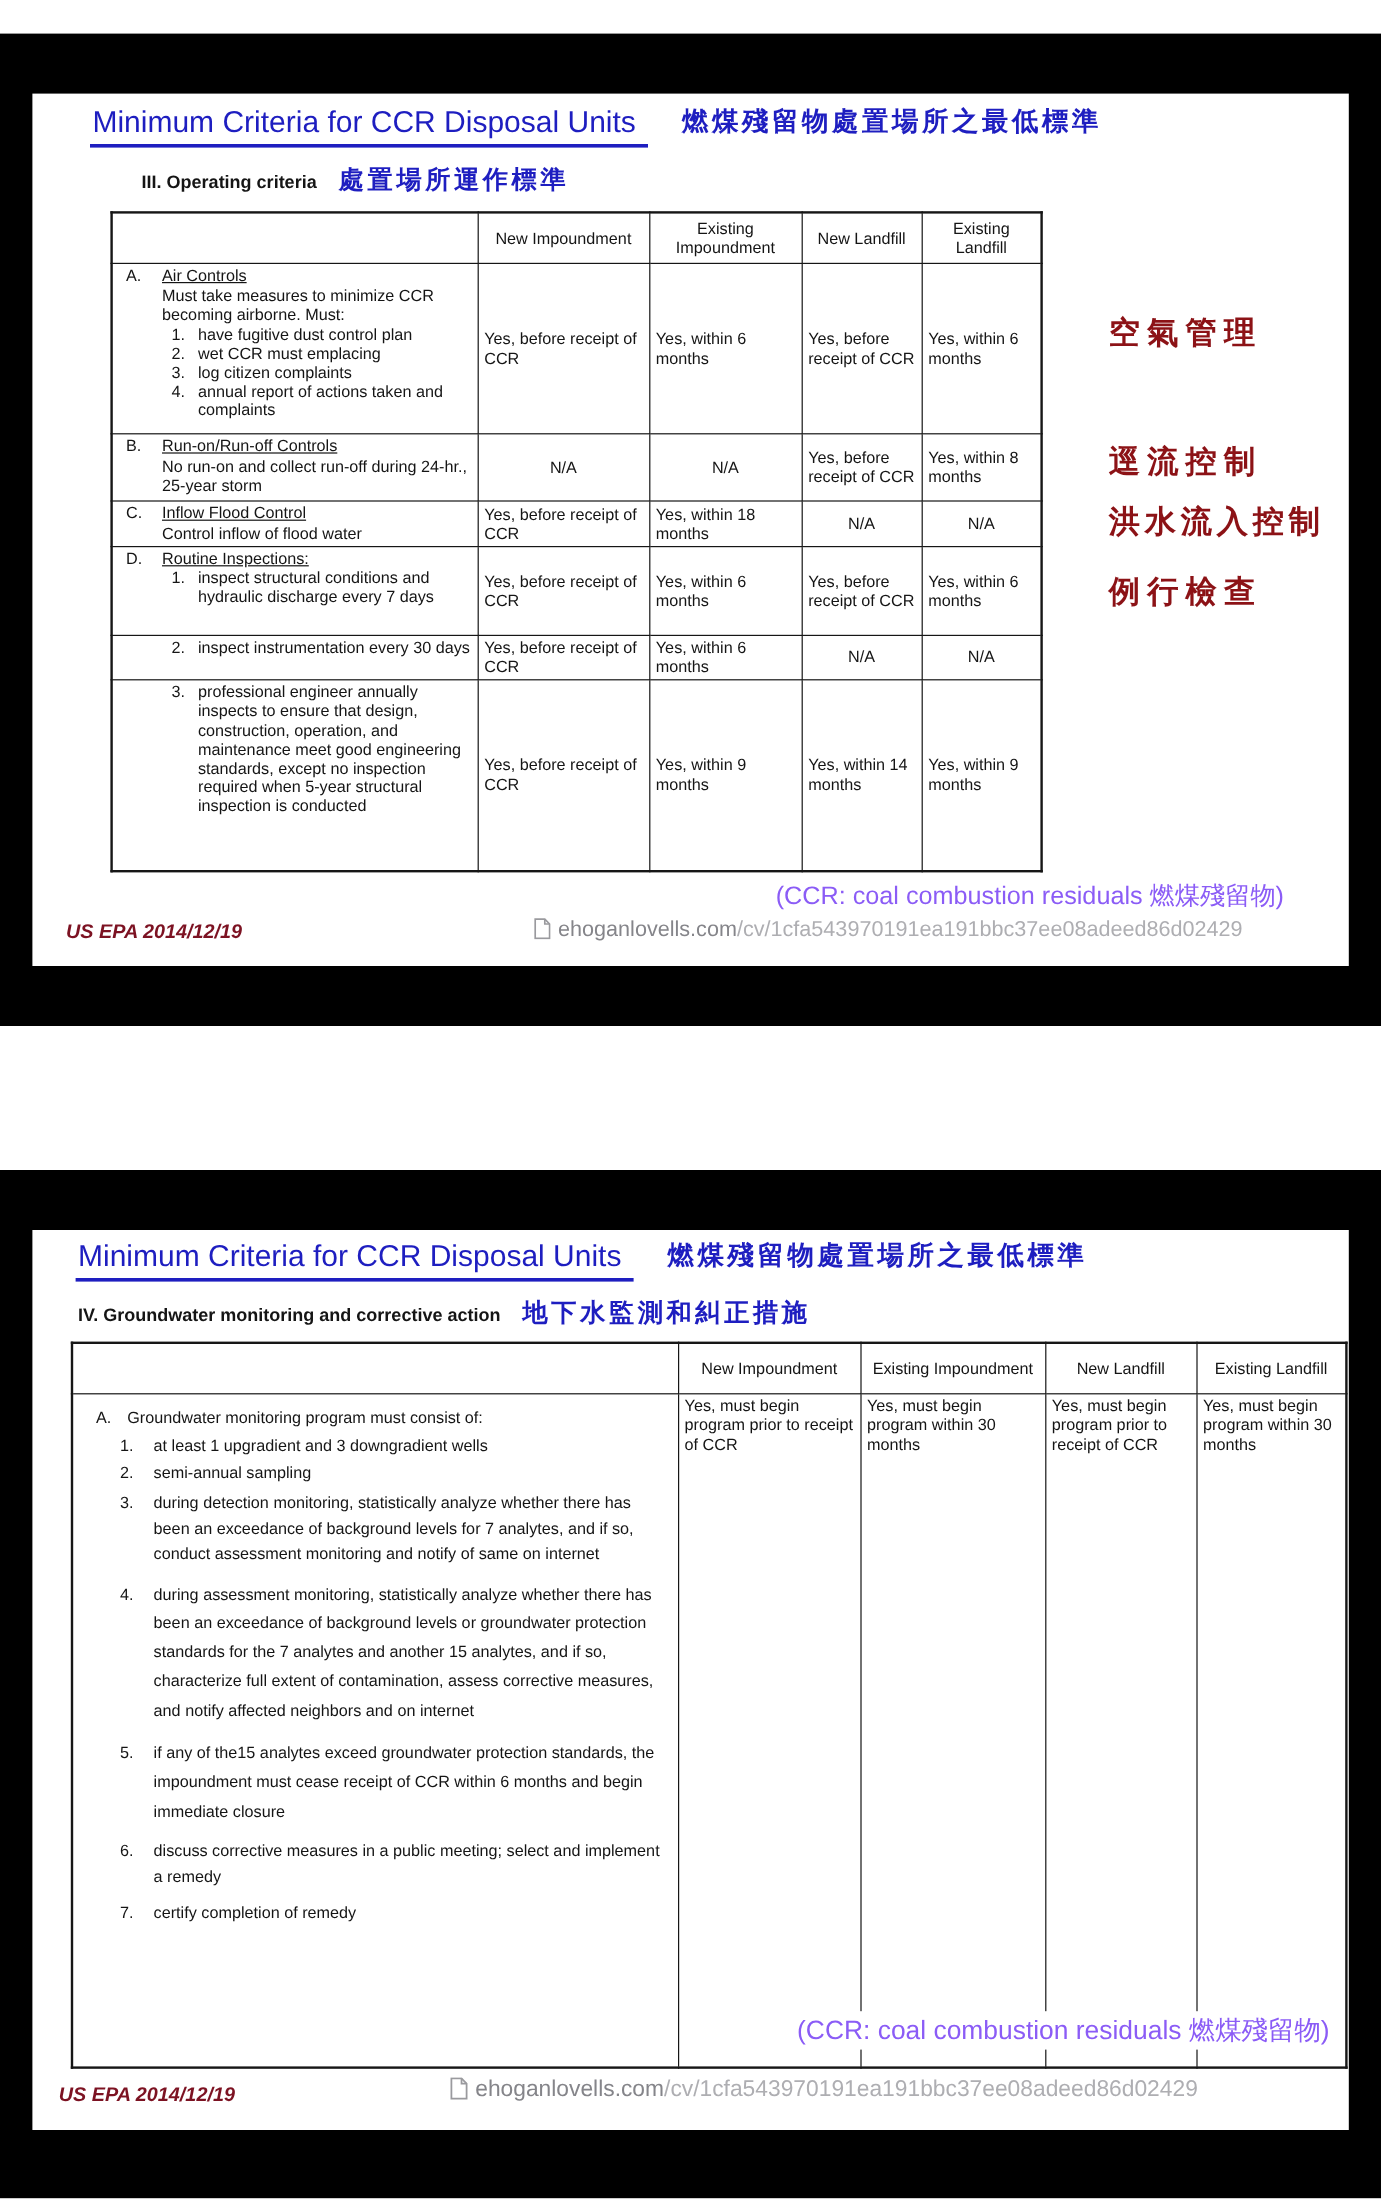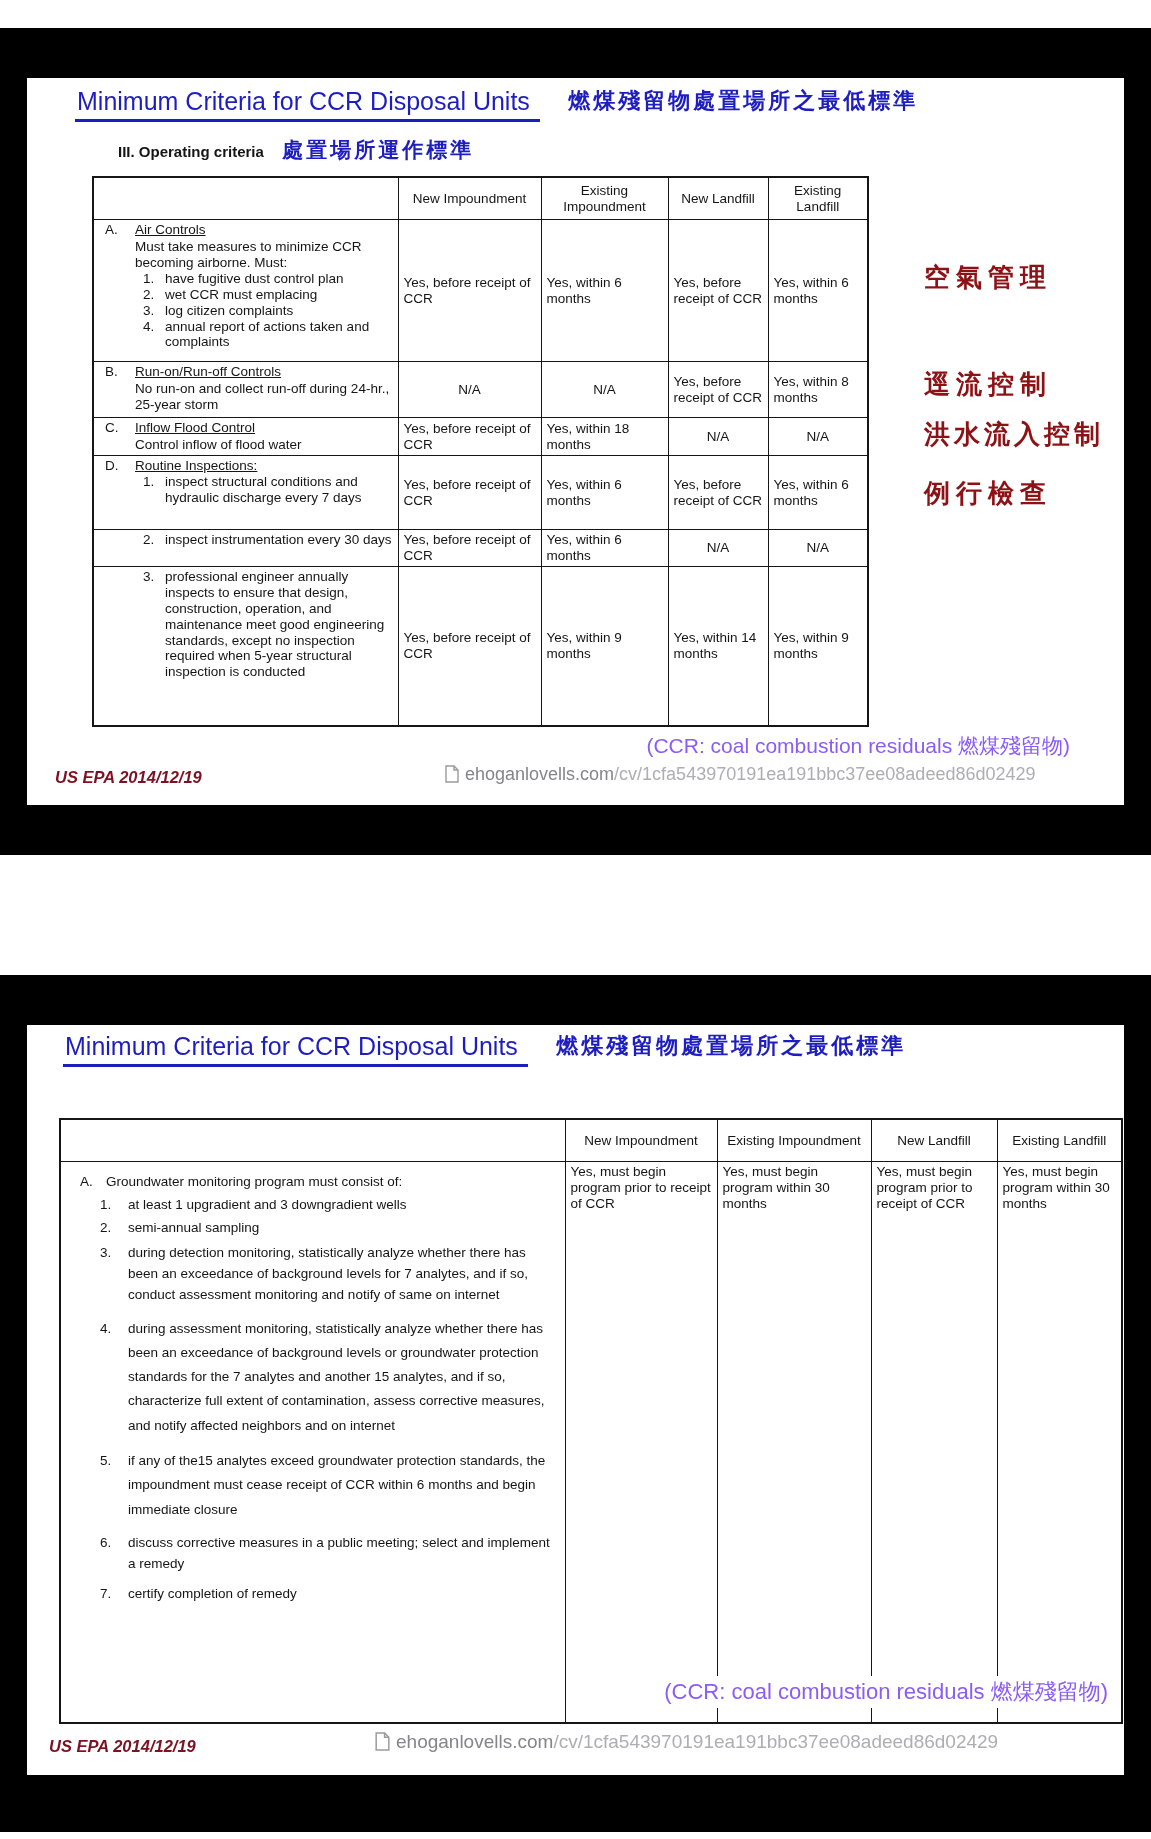--- a/index.html
+++ b/index.html
@@ -237,20 +237,24 @@
 
   <div class="slide-gap"></div>
 
   <div class="slide-block second">
     <div class="slide" id="slide2">
 
       <div class="title-row">
         <span class="title-en">Minimum Criteria for CCR Disposal Units</span>
         <span class="title-zh">燃煤殘留物處置場所之最低標準</span>
       </div>
+      <div class="section-row">
+        <span class="section-en">IV. Groundwater monitoring and corrective action</span>
+        <span class="section-zh">地下水監測和糾正措施</span>
+      </div>
 
       <table class="criteria">
         <colgroup>
           <col style="width:505px">
             <col style="width:152px">
             <col style="width:154px">
             <col style="width:126px">
             <col style="width:125px">
         </colgroup>
         <tbody>

